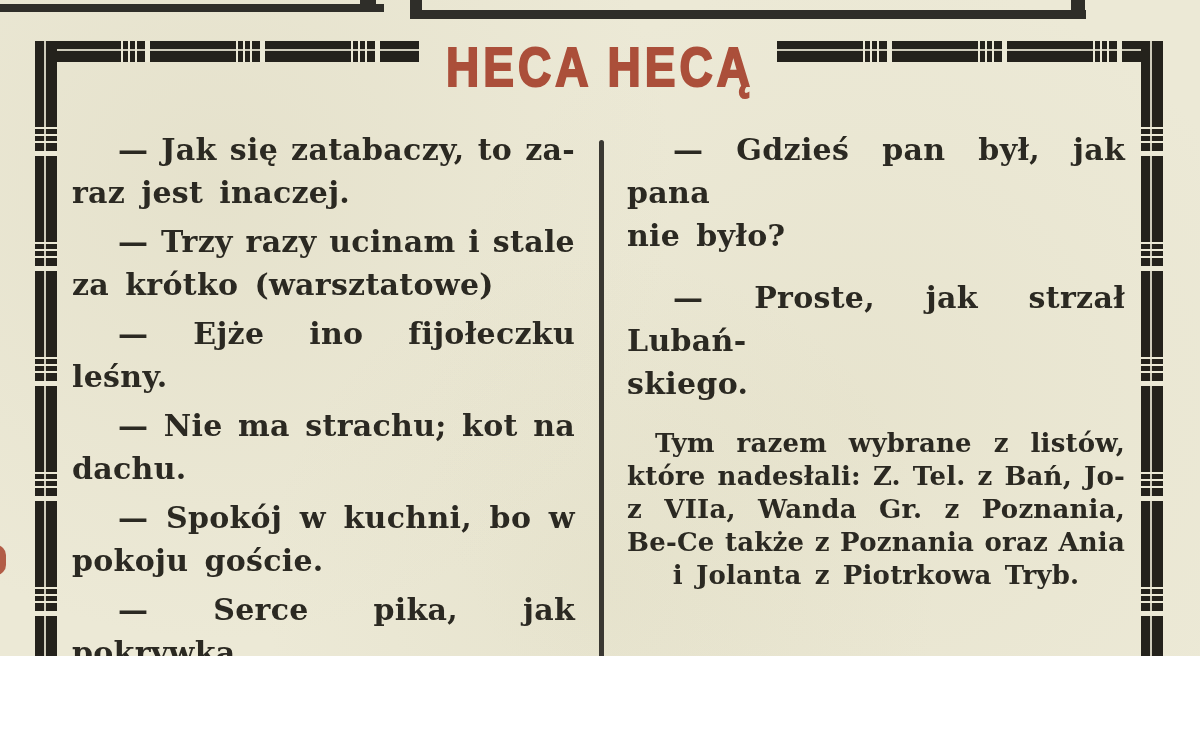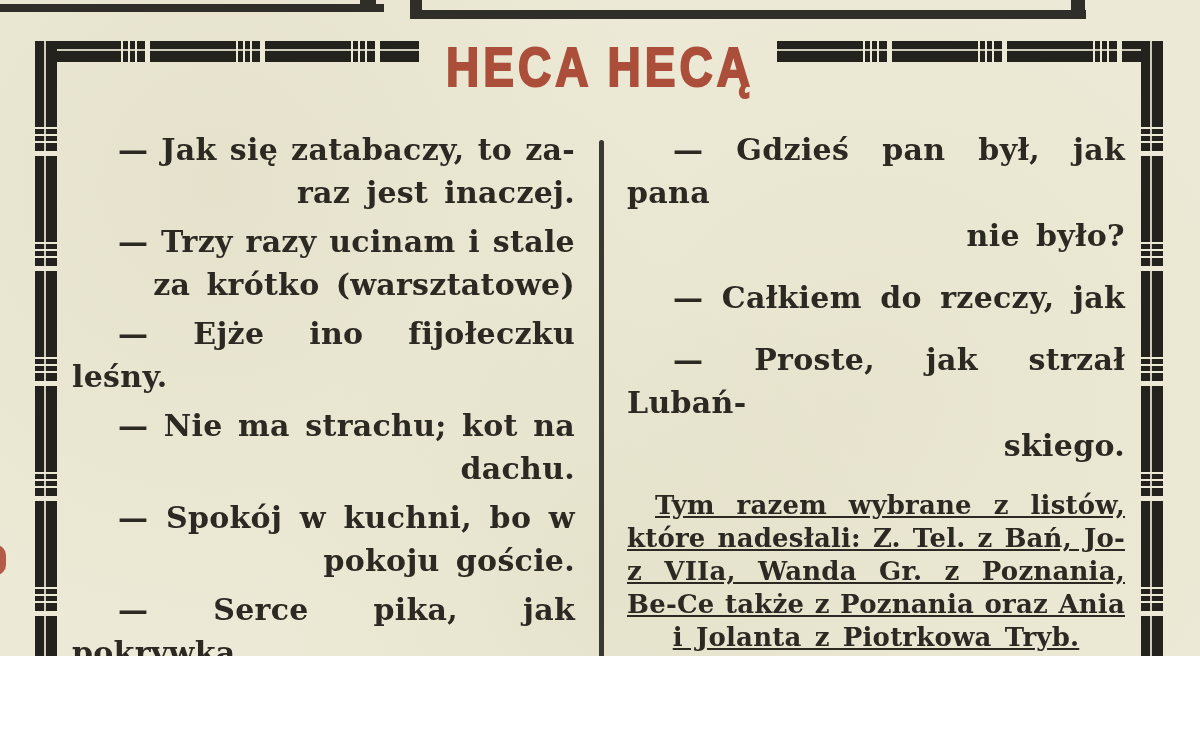--- a/index.html
+++ b/index.html
@@ -75,27 +75,27 @@
   
   .col{position:absolute;top:128px;color:#2b2922;}
   #col-left{left:72px;width:503px;}
   #col-right{left:627px;width:498px;}
   #divider{position:absolute;left:599px;top:140px;width:5px;height:518px;background:#3a3832;border-radius:3px;}
 
   .para{margin:0 0 6px 0;}
   #col-right .quotes .para{margin-bottom:19px;}
   .quotes .line{
     font-size:30px;line-height:43px;font-weight:bold;
-    letter-spacing:.3px;word-spacing:.18em;text-align:right;
+    letter-spacing:.3px;word-spacing:.18em;text-align:left;
   }
   .line.just{text-align:justify;text-align-last:justify;word-spacing:normal;}
   .quotes .para .line:first-child{text-indent:46px;}
   .it{}
 
-  .footer{margin-top:22px;text-decoration:underline;}
+  .footer{margin-top:22px;}
   .footer .line{
     font-size:26px;line-height:33px;font-weight:bold;
     letter-spacing:.2px;word-spacing:.15em;text-align:center;
   }
   .footer .line.just{text-align:justify;text-align-last:justify;word-spacing:normal;}
   .footer .para .line:first-child{text-indent:28px;}
 </style>
 </head>
 <body>
 
@@ -145,21 +145,20 @@
       </div>
   </div>
 
   <div class="col" id="col-right">
     <div class="quotes">
         <div class="para">
           <div class="line just">— Gdzieś pan był, jak pana</div>
           <div class="line">nie było?</div>
         </div>
         <div class="para">
-          <div class="line just">— Całkiem do rzeczy, jak</div>
         </div>
         <div class="para">
           <div class="line just">— Proste, jak strzał Lubań-</div>
           <div class="line">skiego.</div>
         </div>
       </div>
     <div class="footer">
         <div class="para">
           <div class="line just">Tym razem wybrane z listów,</div>
           <div class="line just">które nadesłali: Z. Tel. z Bań, Jo-</div>

